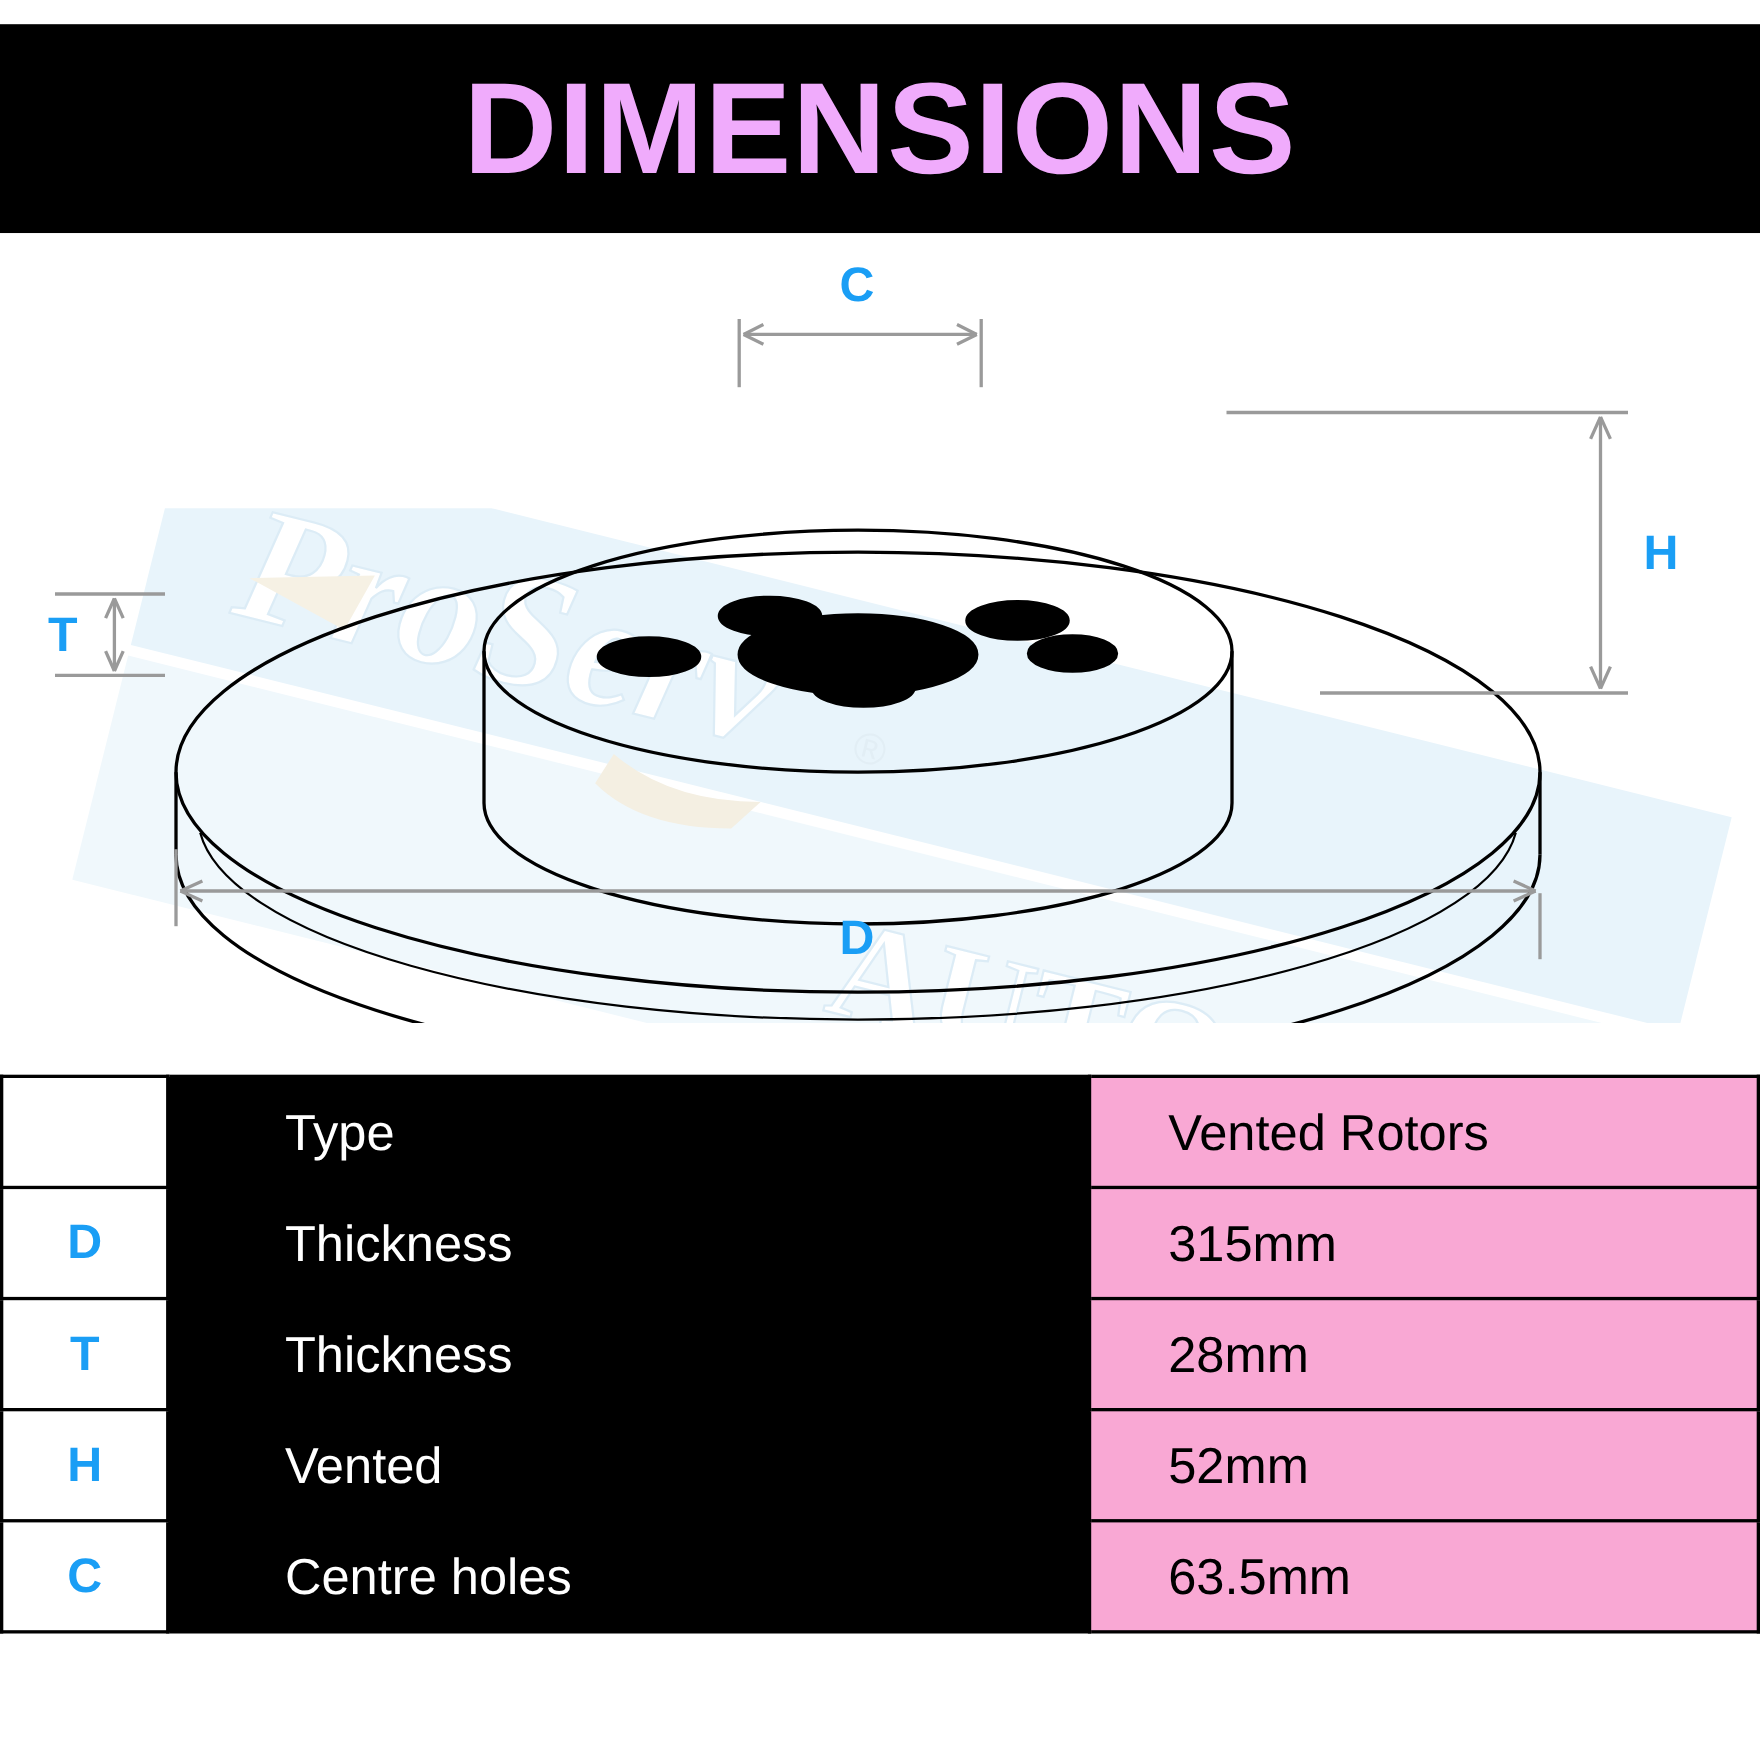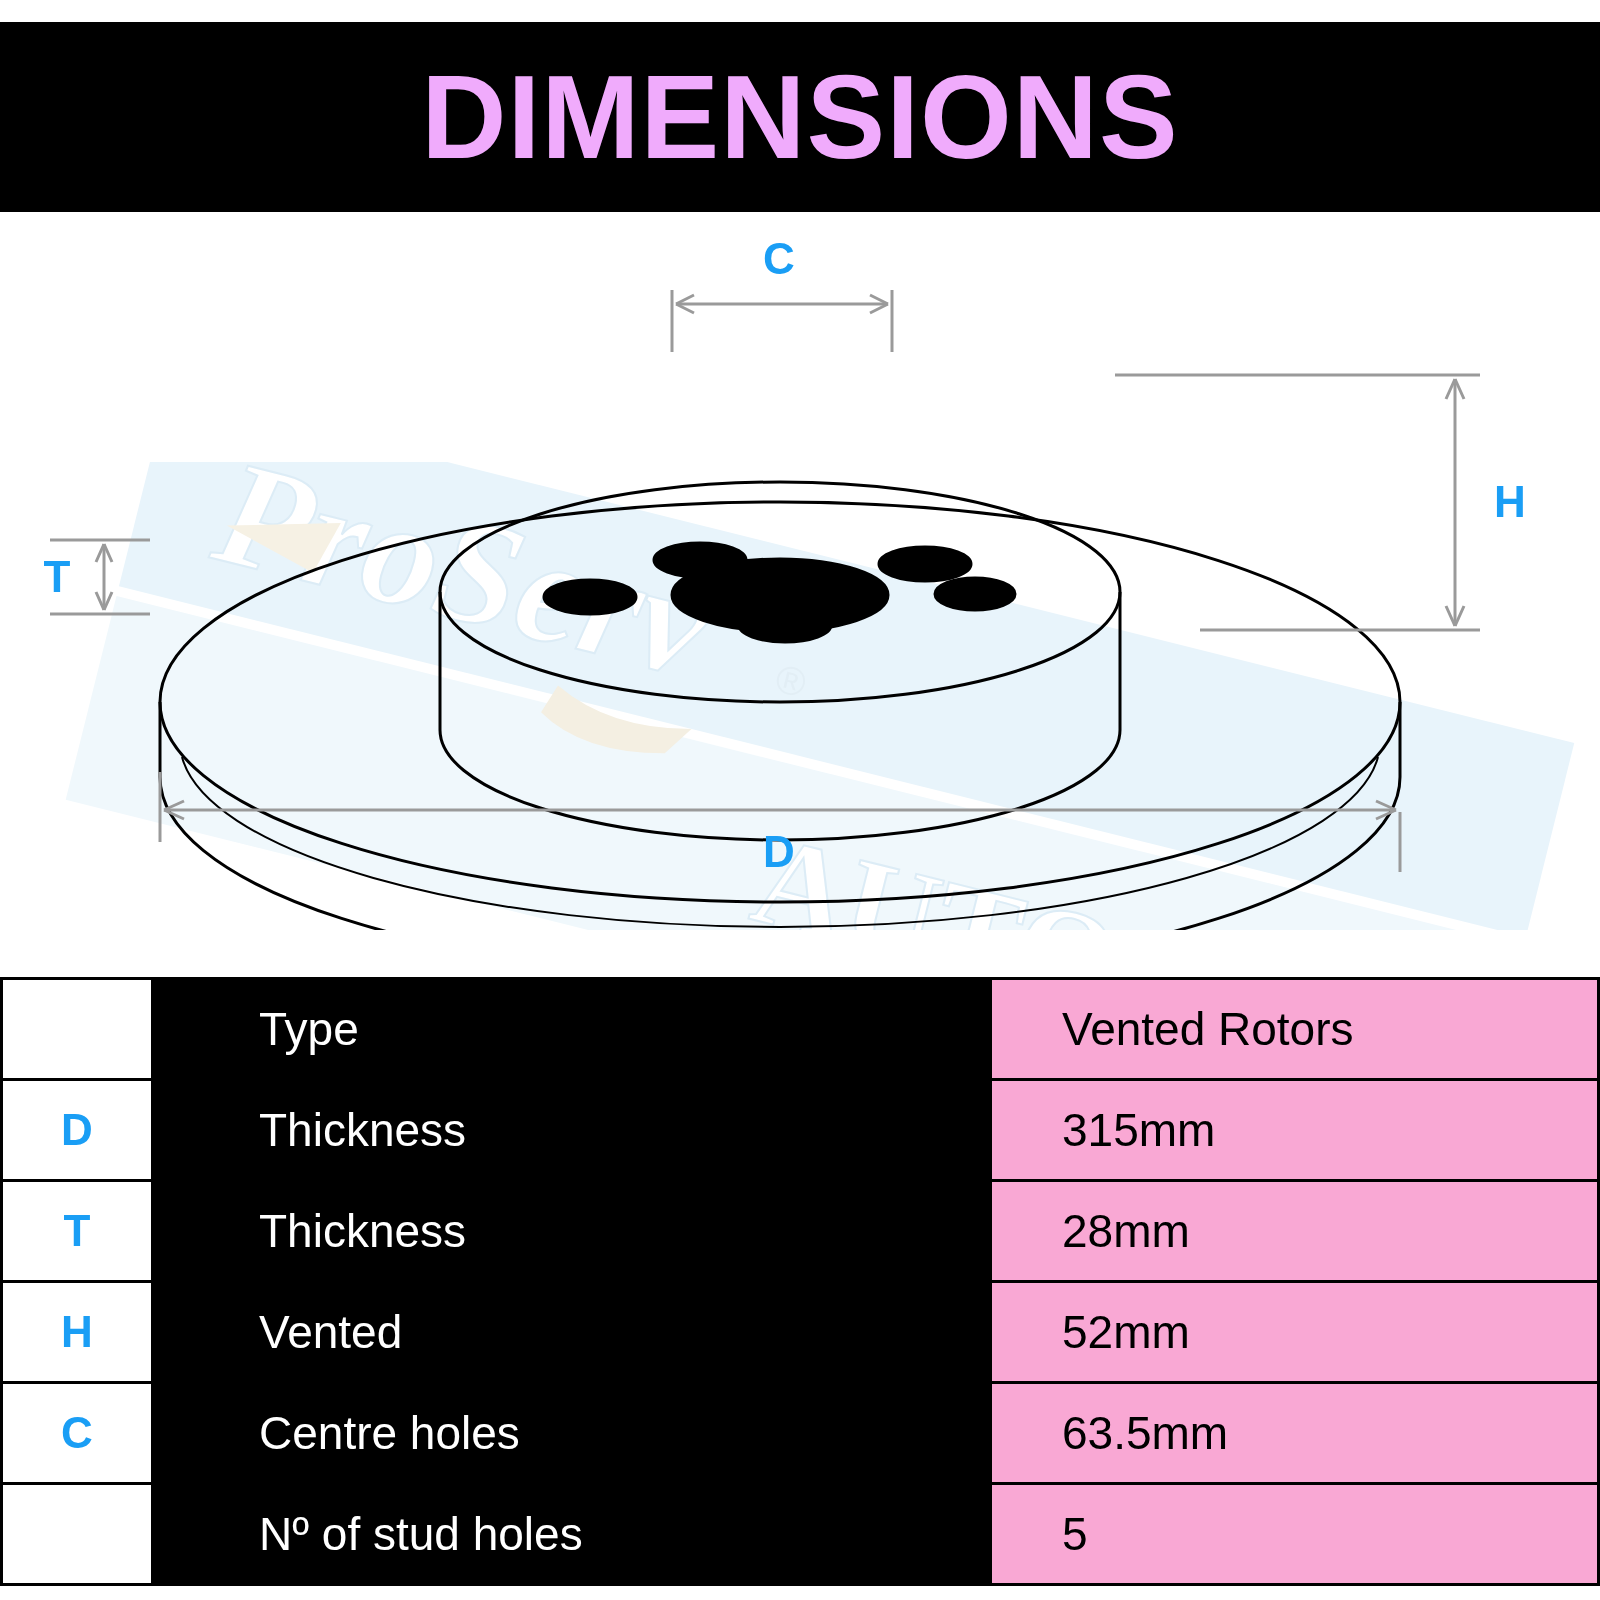--- a/index.html
+++ b/index.html
@@ -222,21 +222,16 @@
       <tr>
         <td class="col-letter">H</td>
         <td class="col-label">Vented</td>
         <td class="col-value">52mm</td>
       </tr>
       <tr>
         <td class="col-letter">C</td>
         <td class="col-label">Centre holes</td>
         <td class="col-value">63.5mm</td>
       </tr>
-      <tr>
-        <td class="col-letter"></td>
-        <td class="col-label">Nº of stud holes</td>
-        <td class="col-value">5</td>
-      </tr>
     </tbody>
   </table>
 
 </div>
 
 </body></html>

